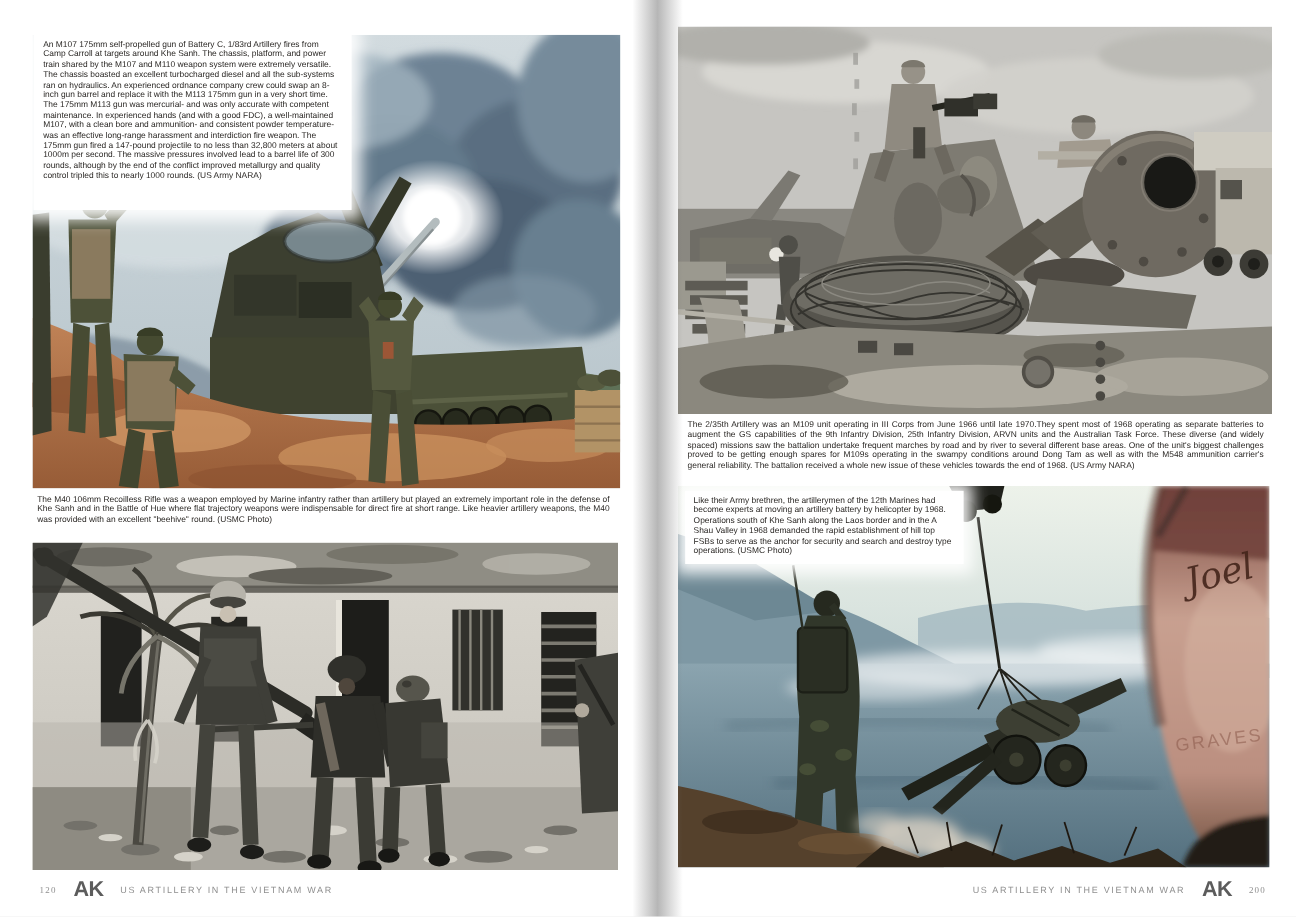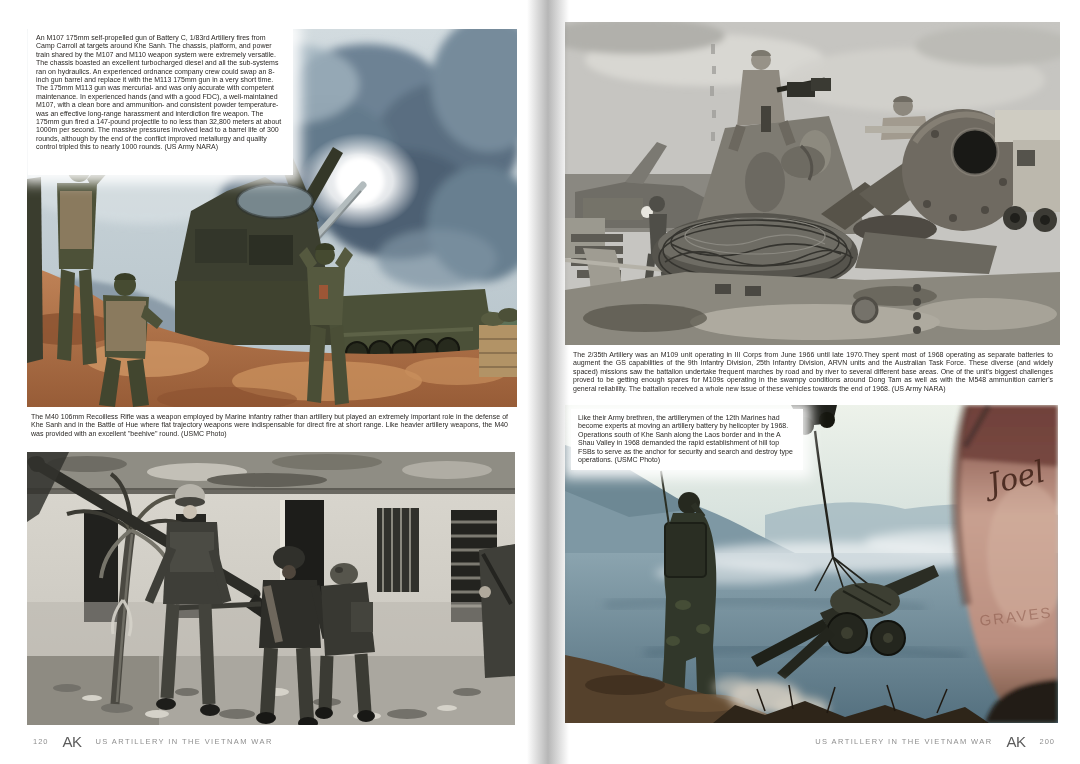--- a/index.html
+++ b/index.html
@@ -4,22 +4,22 @@
 <style>
   html,body{margin:0;padding:0;background:#e9e9e9;}
   .spread{position:relative;width:1080px;height:764px;background:#ffffff;overflow:hidden;
           font-family:"Liberation Sans",sans-serif;}
   .photo{position:absolute;overflow:hidden;}
   .photo svg{display:block;width:100%;height:100%;}
   .caption{position:absolute;font-size:7px;line-height:8.4px;color:#2a2724;letter-spacing:0;}
   .caption.justify{text-align:justify;}
   .caption-box{background:#ffffff;box-shadow:0 0 12px 8px rgba(255,255,255,.9);box-sizing:border-box;}
   .footer{position:absolute;top:734px;display:flex;align-items:center;height:14px;}
-  .footer .pgnum{font-size:7.5px;color:#8f8f8f;letter-spacing:1px;}
-  .footer .aklogo{font-size:15px;font-weight:400;color:#5c5c5c;letter-spacing:-.5px;
+  .footer .pgnum{font-size:7.5px;color:#8f8f8f;letter-spacing:1px;font-family:Liberation Serif, serif;}
+  .footer .aklogo{font-size:18px;font-weight:700;color:#5c5c5c;letter-spacing:-.5px;
                   font-family:"Liberation Sans",sans-serif;}
   .footer .ftitle{font-size:7.5px;color:#8f8f8f;letter-spacing:1.4px;}
   .footer>*{margin-right:14px;}
   .footer.right>*{margin-right:0;margin-left:14px;}
   .gutter{position:absolute;left:527px;top:0;width:42px;height:764px;pointer-events:none;
           background:linear-gradient(90deg,rgba(120,120,120,0) 0%,rgba(110,110,110,.5) 50%,rgba(120,120,120,0) 100%);}
   .graffiti-joel{font-family:"DejaVu Serif",serif;font-style:italic;}
   .graffiti-faded{font-family:"Liberation Sans",sans-serif;}
 </style>
 </head>

